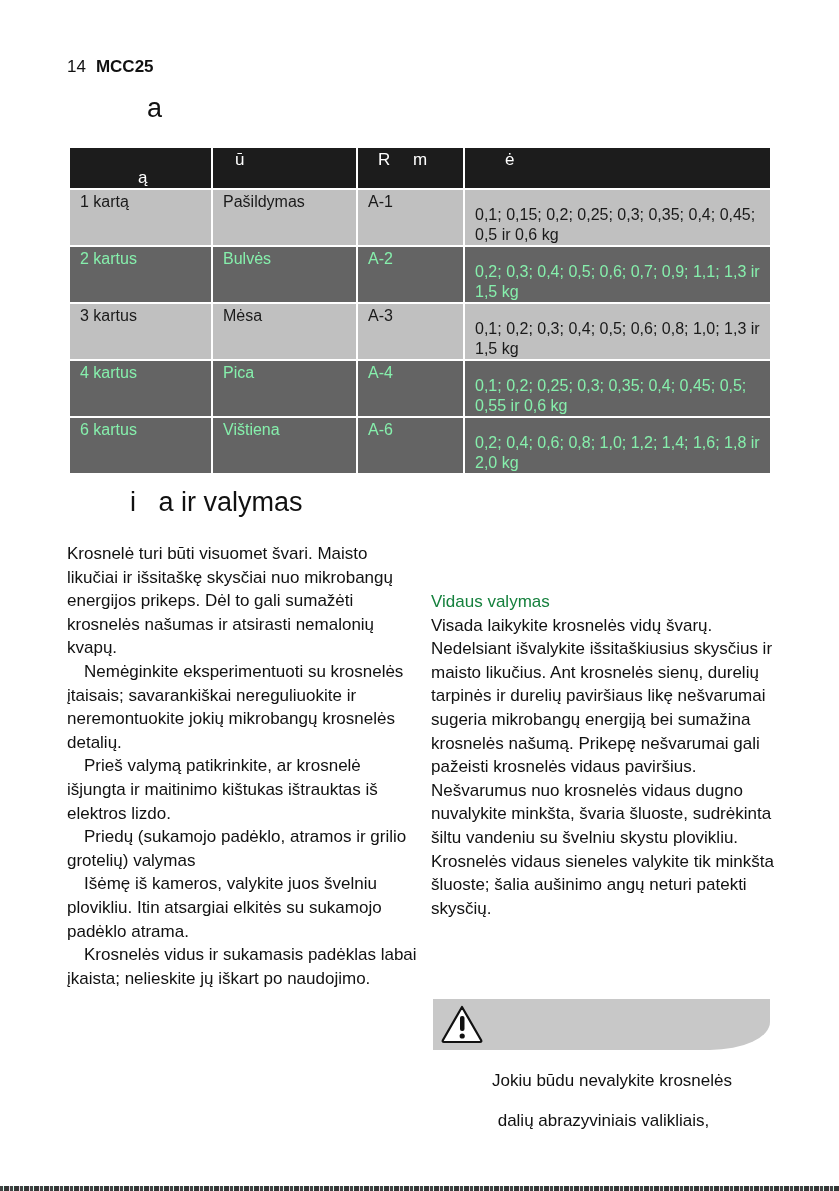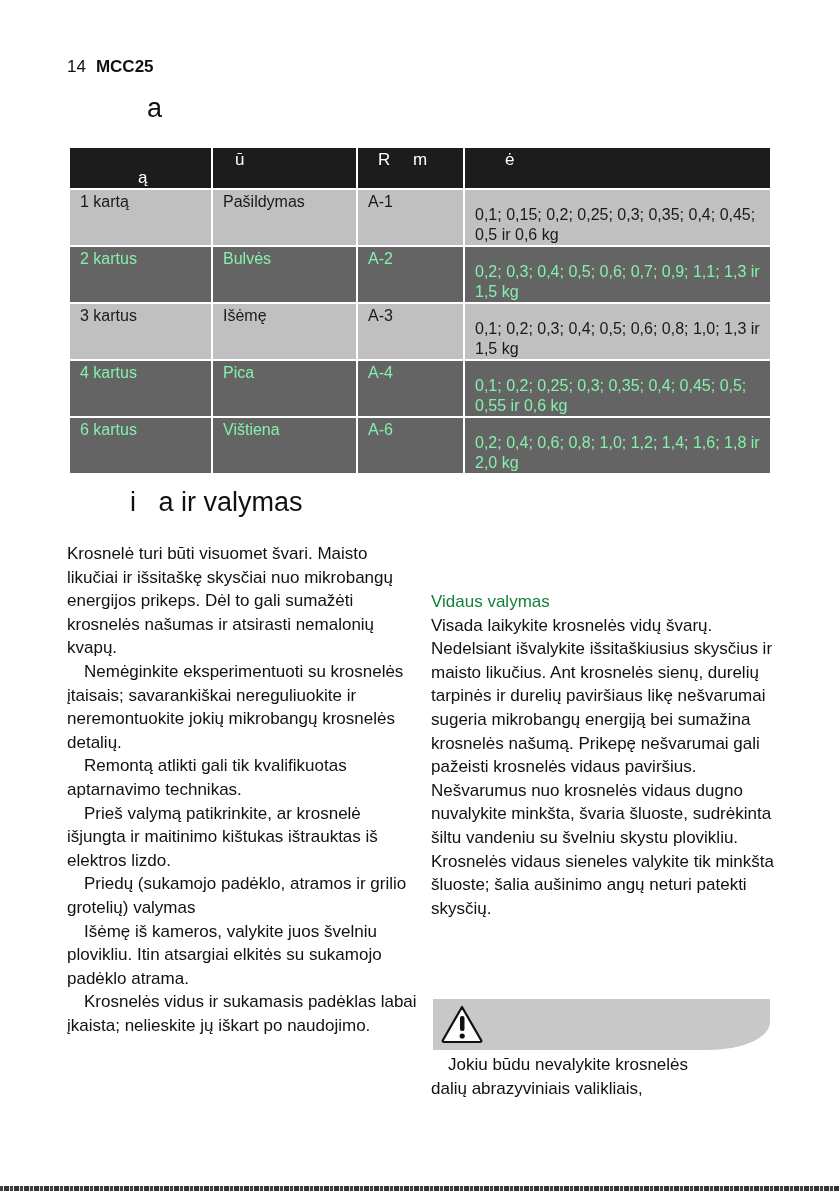--- a/index.html
+++ b/index.html
@@ -45,21 +45,21 @@
   .col-left p, .col-right p { margin: 0; }
   .indent { text-indent: 17px; }
   .subhead { font-weight: normal; color: #15803d; }
 
   .warning-box {
     position: absolute; left: 433px; top: 999px; width: 337px; height: 51px;
     background: #c8c8c8; border-bottom-right-radius: 60px 28px;
   }
   .warning-icon { position: absolute; left: 7px; top: 5px; width: 44px; height: 40px; }
   .warning-text { left: 431px; top: 1053px; width: 345px; font-size: 17px; line-height: 23.6px; }
-  .warning-text p { margin: 0; }
+  .warning-text p { margin: 16px; text-align: center; }
 
   .bottom-edge { left: 0; top: 1186px; width: 839px; height: 5px; background: repeating-linear-gradient(90deg, #222 0 3px, #cfe 3px 4px, #111 4px 9px, #dcd 9px 10px); opacity: .85; }
 </style>
 </head>
 <body>
 
 <div class="abs page-header"><span class="num">14</span><span class="model">MCC25</span></div>
 
 <div class="abs section-title-1">a</div>
 
@@ -86,21 +86,21 @@
       <td class="weights">0,1; 0,15; 0,2; 0,25; 0,3; 0,35; 0,4; 0,45; 0,5 ir 0,6 kg</td>
     </tr>
     <tr class="dark">
       <td>2 kartus</td>
       <td>Bulvės</td>
       <td>A-2</td>
       <td class="weights">0,2; 0,3; 0,4; 0,5; 0,6; 0,7; 0,9; 1,1; 1,3 ir 1,5 kg</td>
     </tr>
     <tr class="light">
       <td>3 kartus</td>
-      <td>Išėmę</td>
+      <td>Mėsa</td>
       <td>A-3</td>
       <td class="weights">0,1; 0,2; 0,3; 0,4; 0,5; 0,6; 0,8; 1,0; 1,3 ir 1,5 kg</td>
     </tr>
     <tr class="dark">
       <td>4 kartus</td>
       <td>Pica</td>
       <td>A-4</td>
       <td class="weights">0,1; 0,2; 0,25; 0,3; 0,35; 0,4; 0,45; 0,5; 0,55 ir 0,6 kg</td>
     </tr>
     <tr class="dark">
@@ -110,21 +110,20 @@
       <td class="weights">0,2; 0,4; 0,6; 0,8; 1,0; 1,2; 1,4; 1,6; 1,8 ir 2,0 kg</td>
     </tr>
   </tbody>
 </table>
 
 <div class="abs section-title-2">i   a ir valymas</div>
 
 <div class="abs col-left">
   <p>Krosnelė turi būti visuomet švari. Maisto likučiai ir išsitaškę skysčiai nuo mikrobangų energijos prikeps. Dėl to gali sumažėti krosnelės našumas ir atsirasti nemalonių kvapų.</p>
   <p class="indent">Nemėginkite eksperimentuoti su krosnelės įtaisais; savarankiškai nereguliuokite ir neremontuokite jokių mikrobangų krosnelės detalių.</p>
-  <p class="indent">Remontą atlikti gali tik kvalifikuotas aptarnavimo technikas.</p>
   <p class="indent">Prieš valymą patikrinkite, ar krosnelė išjungta ir maitinimo kištukas ištrauktas iš elektros lizdo.</p>
   <p class="indent">Priedų (sukamojo padėklo, atramos ir grilio grotelių) valymas</p>
   <p class="indent">Išėmę iš kameros, valykite juos švelniu plovikliu. Itin atsargiai elkitės su sukamojo padėklo atrama.</p>
   <p class="indent">Krosnelės vidus ir sukamasis padėklas labai įkaista; nelieskite jų iškart po naudojimo.</p>
 </div>
 
 <div class="abs col-right">
   <p class="subhead">Vidaus valymas</p>
   <p>Visada laikykite krosnelės vidų švarų. Nedelsiant išvalykite išsitaškiusius skysčius ir maisto likučius. Ant krosnelės sienų, durelių tarpinės ir durelių paviršiaus likę nešvarumai sugeria mikrobangų energiją bei sumažina krosnelės našumą. Prikepę nešvarumai gali pažeisti krosnelės vidaus paviršius. Nešvarumus nuo krosnelės vidaus dugno nuvalykite minkšta, švaria šluoste, sudrėkinta šiltu vandeniu su švelniu skystu plovikliu. Krosnelės vidaus sieneles valykite tik minkšta šluoste; šalia aušinimo angų neturi patekti skysčių.</p>
 </div>

